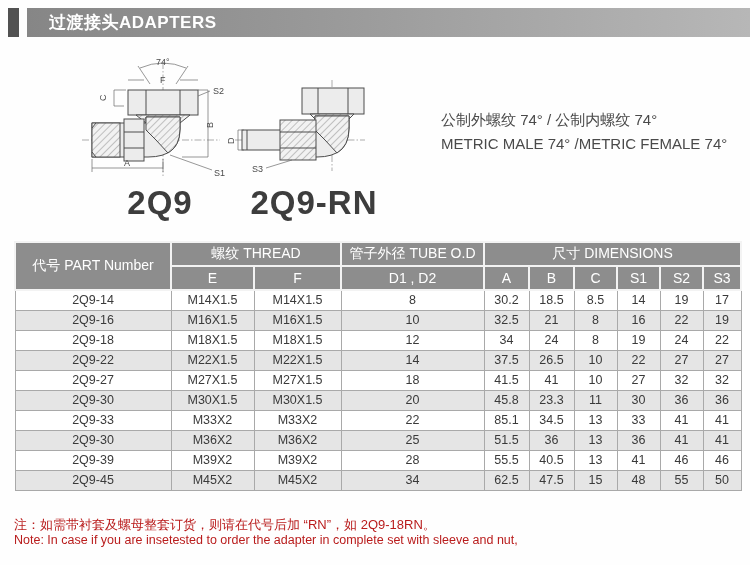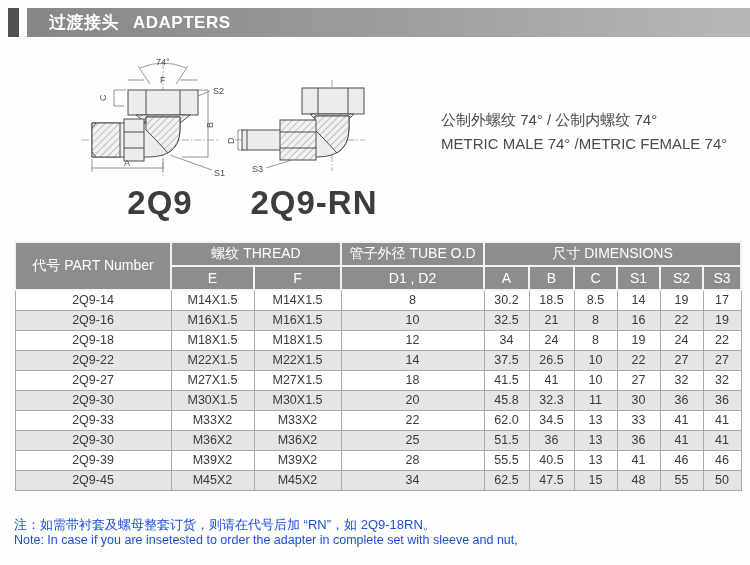--- a/index.html
+++ b/index.html
@@ -12,21 +12,21 @@
   .titlebar-accent {
     position:absolute; left:8px; top:8px; width:11px; height:29px;
     background:#525252;
   }
   .titlebar {
     position:absolute; left:27px; top:8px; width:723px; height:29px;
     background:linear-gradient(to right,#868686 0%,#9b9b9b 45%,#b7b7b7 100%);
     color:#ffffff; font-weight:bold; font-size:17px; line-height:29px;
     padding-left:22px; letter-spacing:0.5px; white-space:nowrap;
   }
-  .titlebar .en { margin-left:14px; }
+  .titlebar .en { }
   
   .desc {
     position:absolute; left:441px; top:108px;
     font-size:15px; color:#4a4a4a; line-height:24px; white-space:nowrap;
   }
   
   .drawing { position:absolute; left:80px; top:56px; }
   .draw-stroke { stroke:#4c4c4c; stroke-width:1; fill:none; }
   .metal { fill:#ececec; stroke:#4c4c4c; stroke-width:1; }
   .hatched { fill:url(#hatch); stroke:#4c4c4c; stroke-width:1; }
@@ -50,21 +50,21 @@
     border:2px solid #f3f3f3; height:24px; padding:0; text-align:center;
     overflow:hidden; white-space:nowrap;
   }
   table.spec td {
     border:1px solid #a9a9a9; height:20px; padding:0; text-align:center;
     background:#ffffff; overflow:hidden; white-space:nowrap;
   }
   table.spec tr.alt td { background:#e5e5e5; }
   
   .notes {
-    position:absolute; left:14px; top:517px; color:#1d4ed8;
+    position:absolute; left:14px; top:517px; color:#b91c1c;
     font-size:12.5px; line-height:15.5px; white-space:nowrap;
   }
   .notes .zh { font-size:13px; }
 </style>
 </head>
 <body>
 
 <div id="page">
 
   <div class="titlebar-accent"></div>
@@ -266,32 +266,32 @@
           <td>27</td>
           <td>32</td>
           <td>32</td>
         </tr>
         <tr class="alt">
           <td>2Q9-30</td>
           <td>M30X1.5</td>
           <td>M30X1.5</td>
           <td>20</td>
           <td>45.8</td>
-          <td>32.3</td>
+          <td>23.3</td>
           <td>11</td>
           <td>30</td>
           <td>36</td>
           <td>36</td>
         </tr>
         <tr>
           <td>2Q9-33</td>
           <td>M33X2</td>
           <td>M33X2</td>
           <td>22</td>
-          <td>62.0</td>
+          <td>85.1</td>
           <td>34.5</td>
           <td>13</td>
           <td>33</td>
           <td>41</td>
           <td>41</td>
         </tr>
         <tr class="alt">
           <td>2Q9-30</td>
           <td>M36X2</td>
           <td>M36X2</td>

